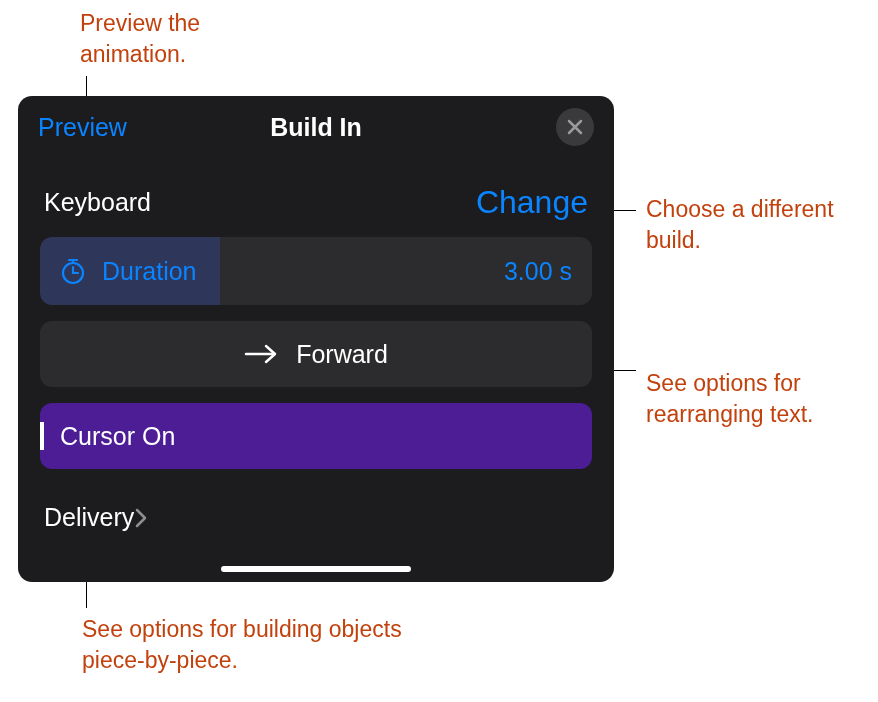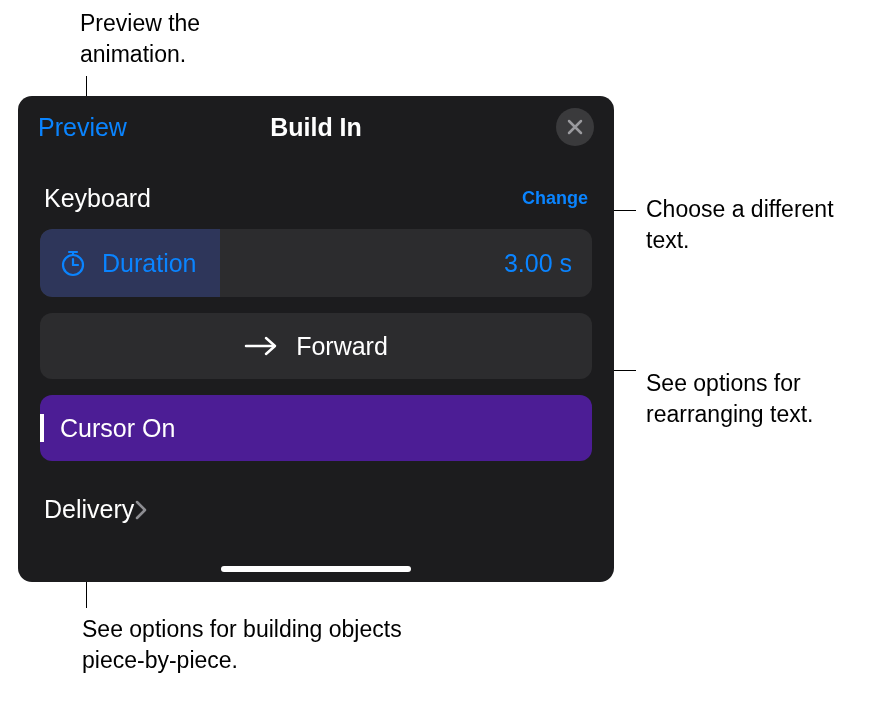--- a/index.html
+++ b/index.html
@@ -11,21 +11,21 @@
       font-family: -apple-system, BlinkMacSystemFont, "Helvetica Neue", sans-serif;
       background: #ffffff;
       width: 878px;
       height: 702px;
       position: relative;
     }
     .callout {
       position: absolute;
       font-size: 23px;
       line-height: 1.35;
-      color: #000000;
+      color: #c2410c;
       font-weight: 400;
     }
     .callout-line {
       position: absolute;
       background: #000;
     }
     .panel {
       position: absolute;
       left: 18px;
       top: 96px;
@@ -76,22 +76,22 @@
       align-items: center;
       padding: 24px 26px 16px 26px;
     }
     .section-label {
       color: #fff;
       font-size: 25px;
       font-weight: 400;
     }
     .change-link {
       color: #0a84ff;
-      font-size: 18px;
-      font-weight: 700;
+      font-size: 32px;
+      font-weight: 400;
     }
     .controls {
       padding: 0 22px;
     }
     .duration-row {
       background: #2c2c2e;
       border-radius: 12px;
       display: flex;
       align-items: center;
       height: 68px;
@@ -184,21 +184,21 @@
       background: #fff;
       border-radius: 3px;
     }
   </style>
 </head>
 <body>
 
 <div class="callout" style="left:80px; top:8px; width:180px;">Preview the animation.</div>
 <div class="callout-line" style="left:86px; top:76px; width:1px; height:28px;"></div>
 
-<div class="callout" style="left:646px; top:194px; width:200px;">Choose a different text.</div>
+<div class="callout" style="left:646px; top:194px; width:200px;">Choose a different build.</div>
 <div class="callout-line" style="left:598px; top:210px; width:38px; height:1px;"></div>
 
 <div class="callout" style="left:646px; top:368px; width:220px;">See options for rearranging text.</div>
 <div class="callout-line" style="left:598px; top:370px; width:38px; height:1px;"></div>
 
 <div class="callout" style="left:82px; top:614px; width:350px;">See options for building objects piece-by-piece.</div>
 <div class="callout-line" style="left:86px; top:574px; width:1px; height:34px;"></div>
 
 <div class="panel">
 

